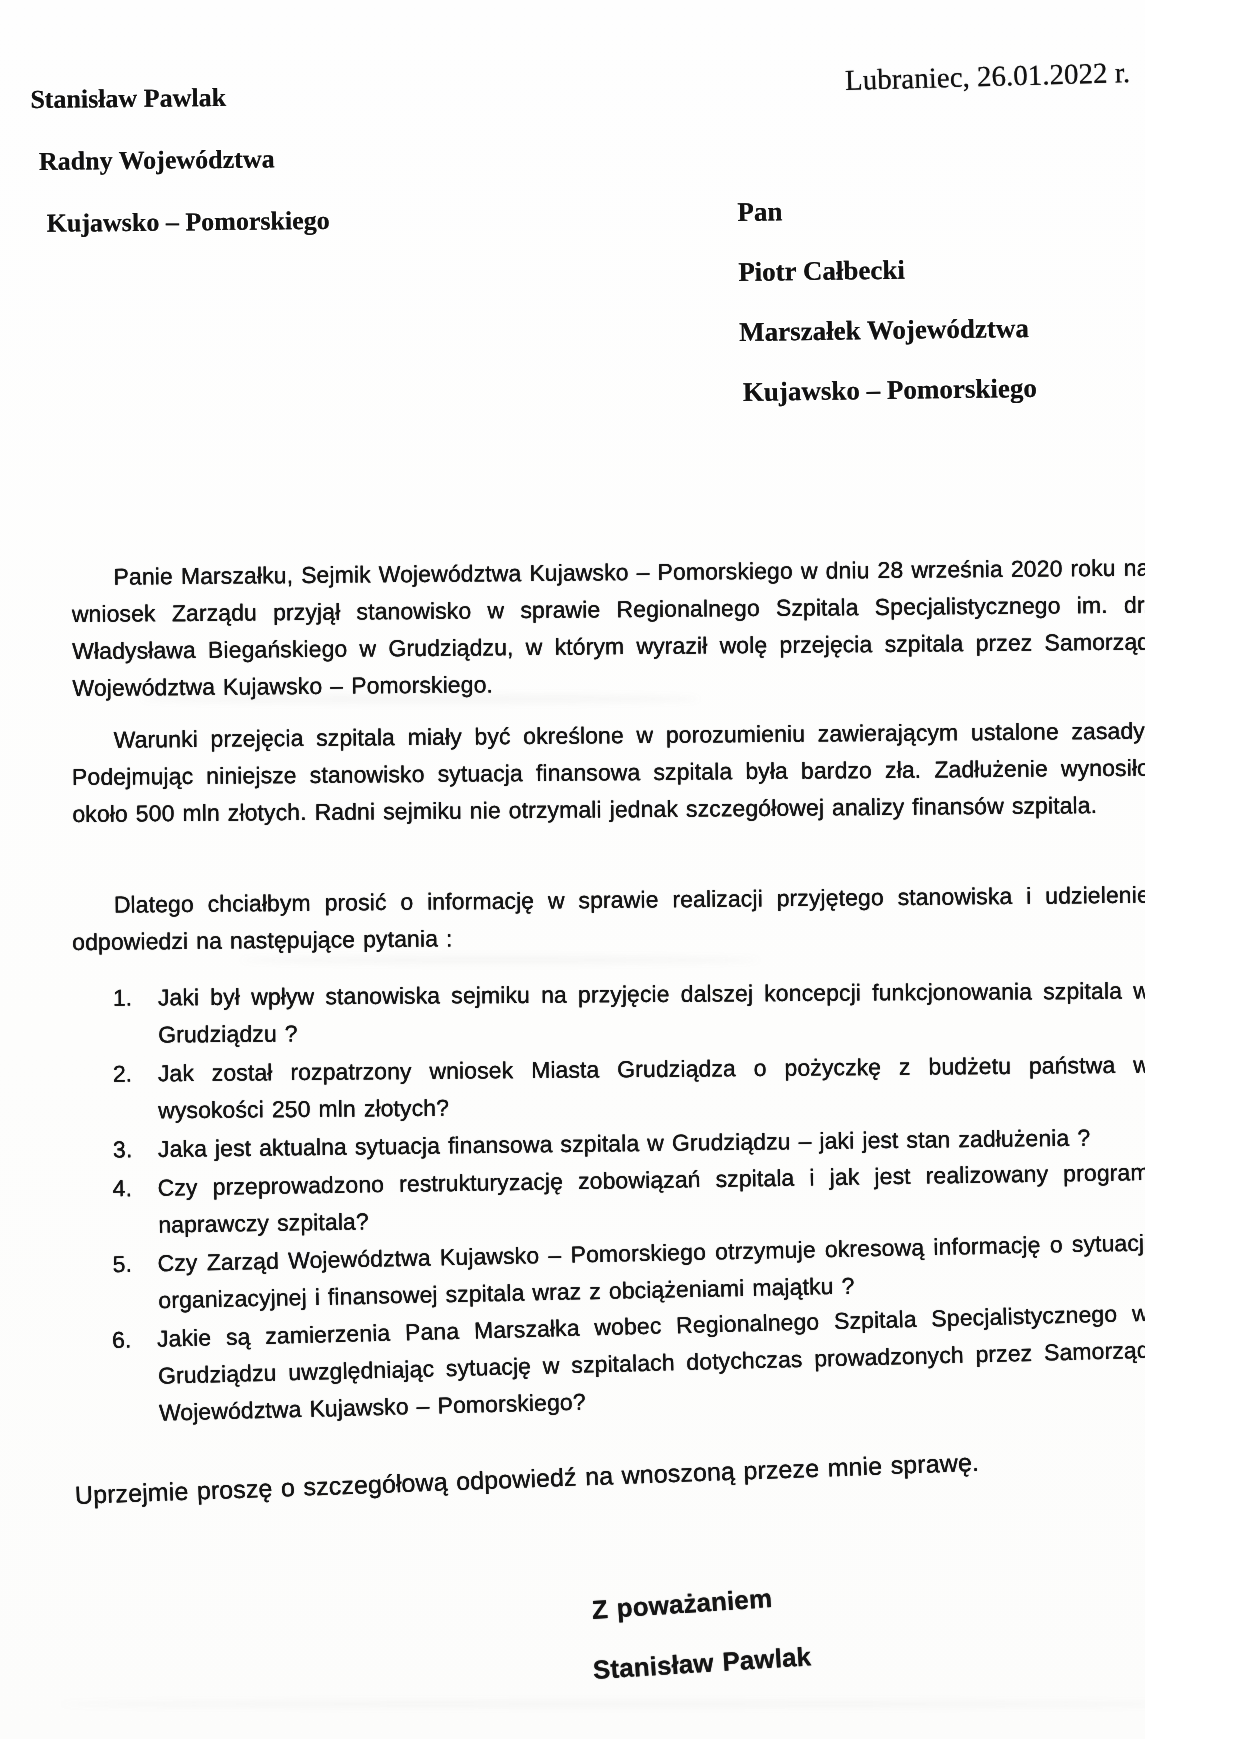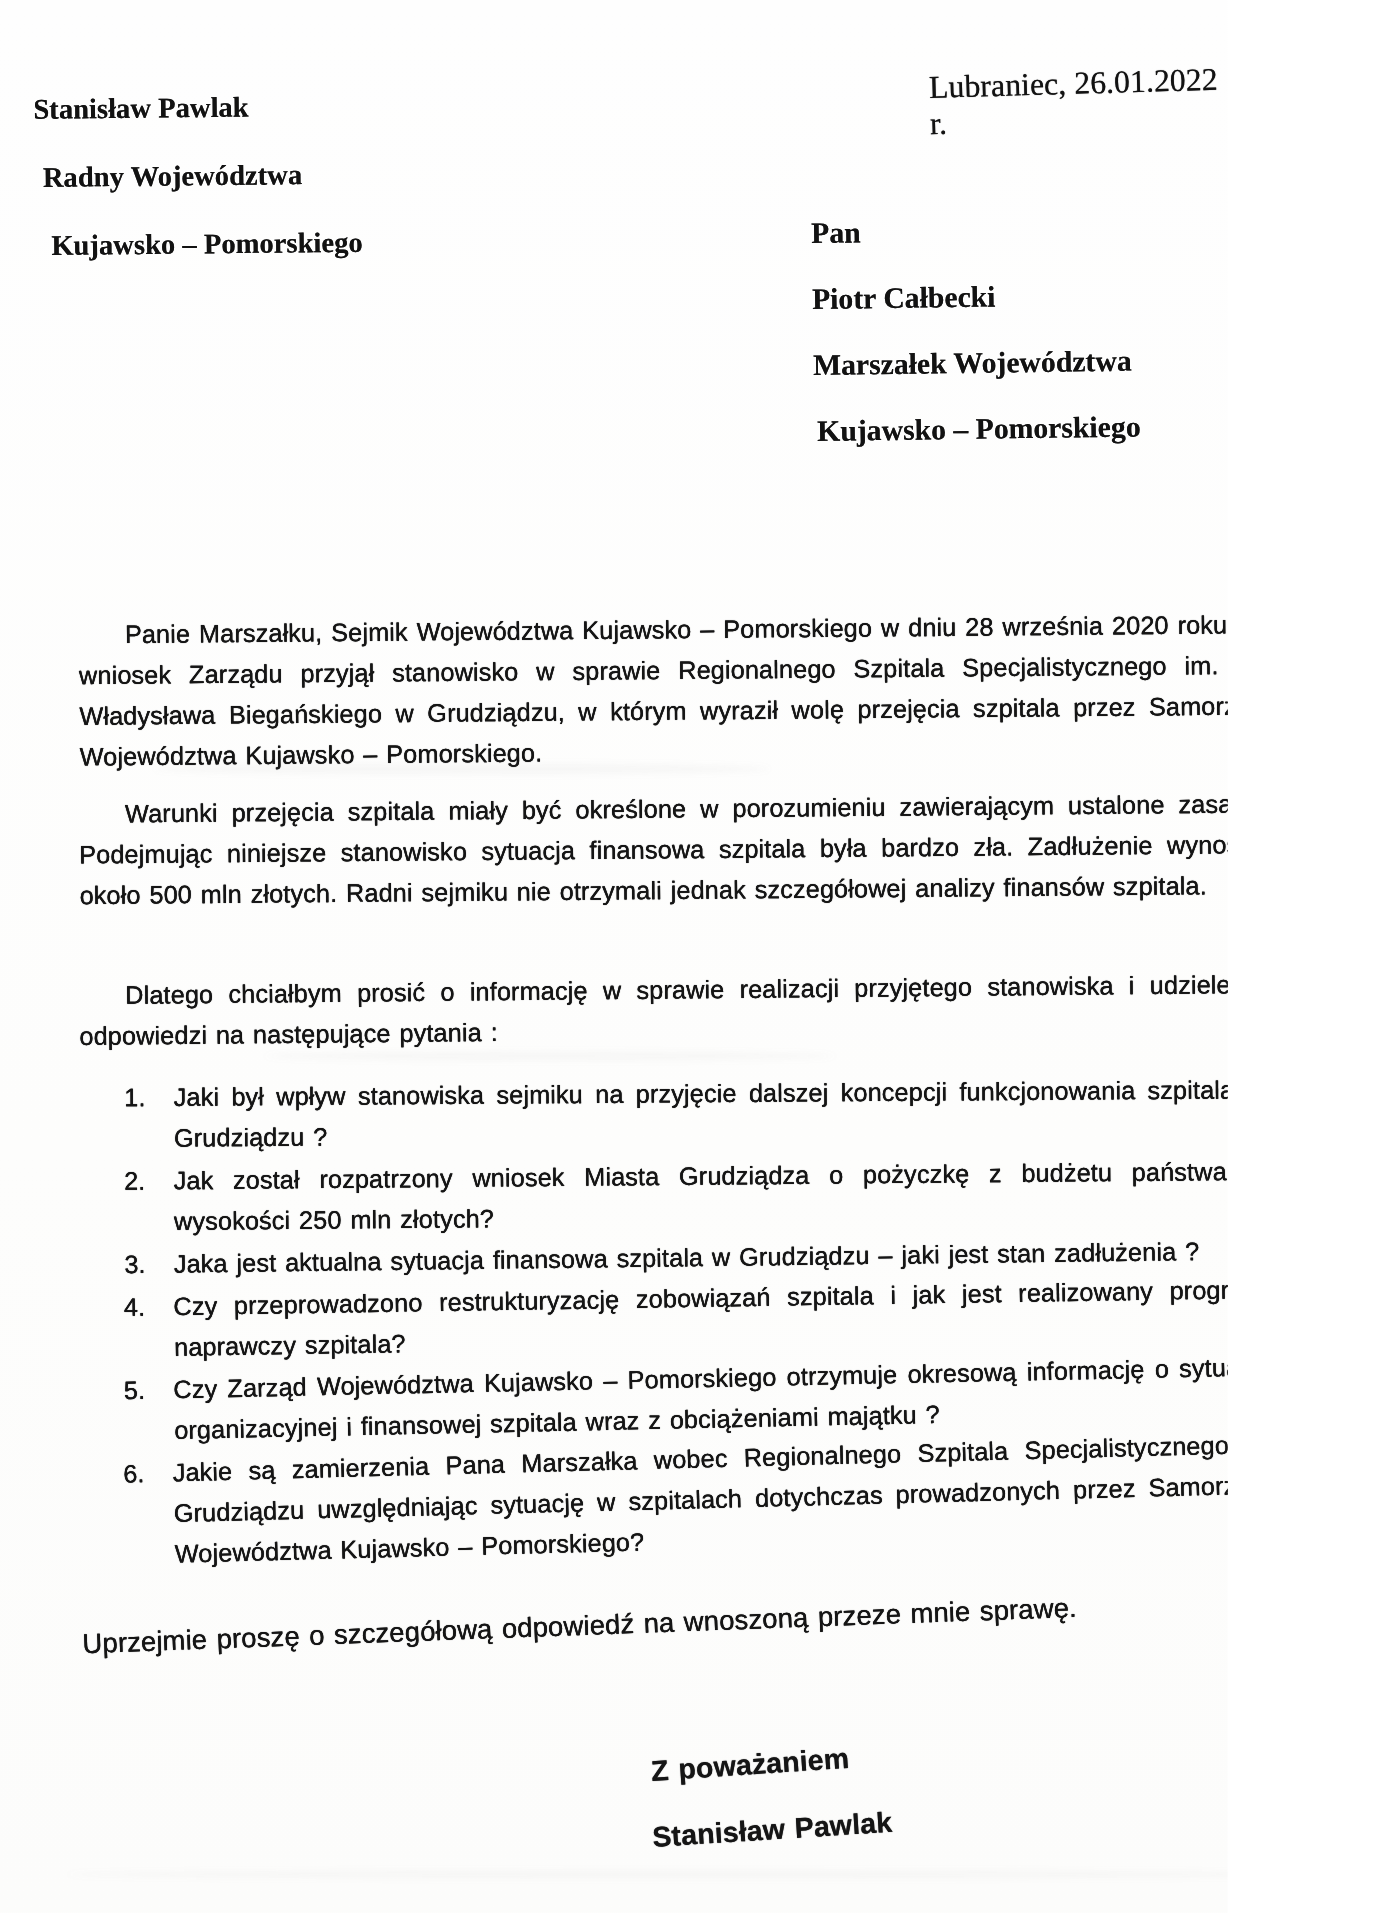--- a/index.html
+++ b/index.html
@@ -7,20 +7,21 @@
     padding: 0;
     background: #ffffff;
   }
   .page {
     position: relative;
     width: 1116px;
     height: 1739px;
     overflow: hidden;
     background: linear-gradient(180deg, #fefefe 0%, #fdfdfc 60%, #fcfcfb 100%);
     color: #161616;
+    padding-left: 29px;
   }
   .abs { position: absolute; }
 
   
   .serif {
     font-family: "Liberation Serif", "DejaVu Serif", serif;
     font-weight: 700;
     color: #121212;
     text-shadow: 0 0 0.6px rgba(0,0,0,0.75);
   }

